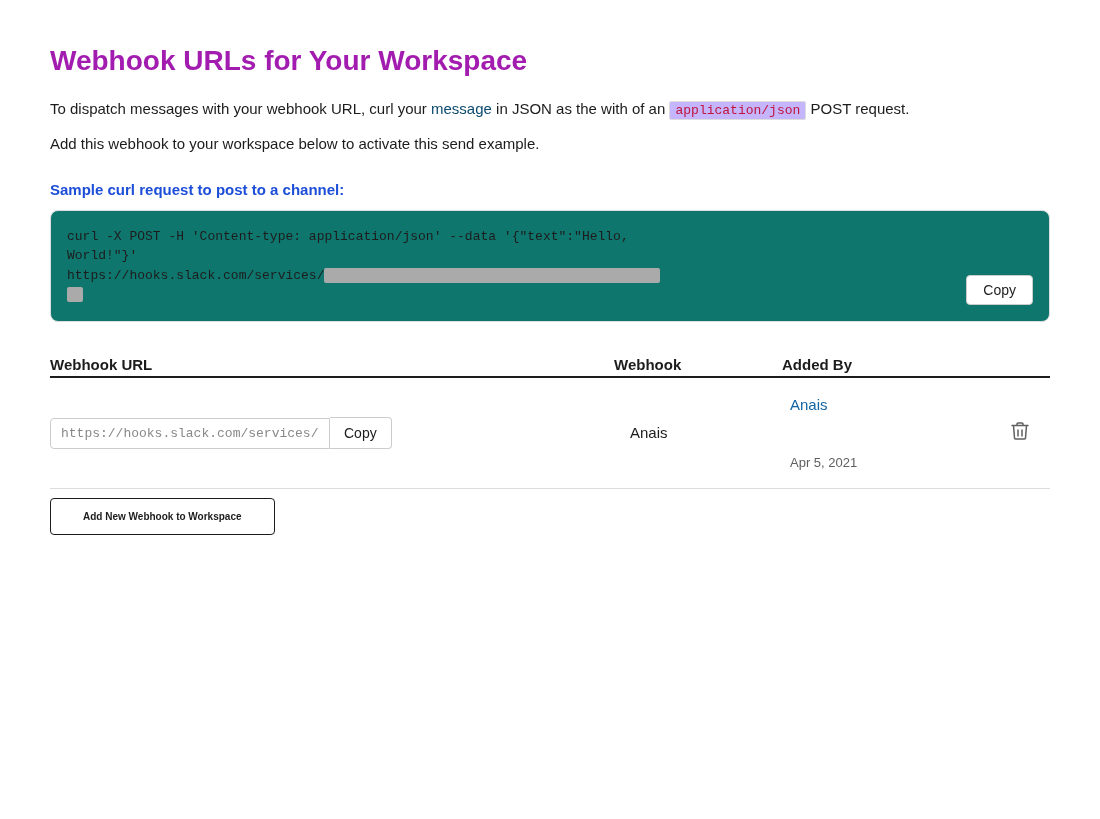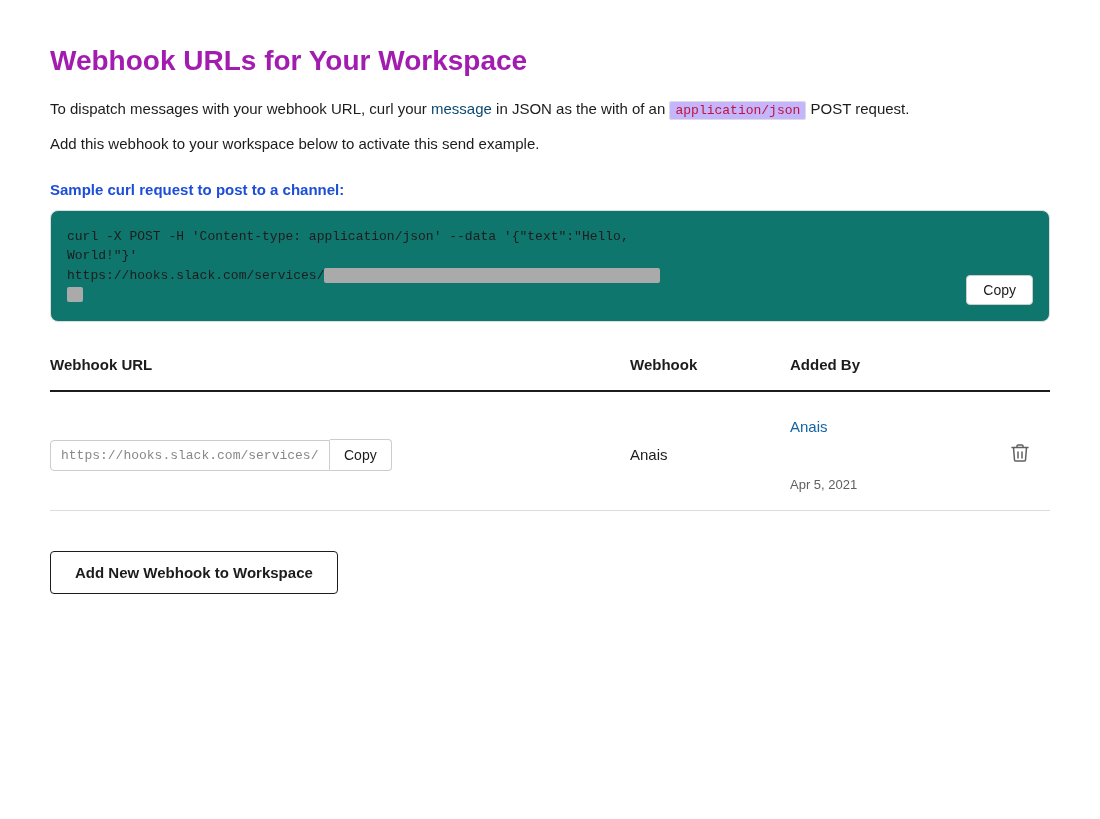--- a/index.html
+++ b/index.html
@@ -96,22 +96,22 @@
     }
 
     .table-section {
       width: 100%;
     }
 
     .table-header {
       display: grid;
       grid-template-columns: 1fr 160px 200px 60px;
       border-bottom: 2px solid #1d1c1d;
-      padding-bottom: 14px;
-      margin-bottom: 8px;
+      padding-bottom: 0;
+      gap: 8px;
     }
 
     .table-header-cell {
       font-weight: 700;
       font-size: 15px;
       color: #1d1c1d;
     }
 
     .table-row {
       display: grid;
@@ -181,26 +181,26 @@
     .delete-btn {
       background: none;
       border: none;
       cursor: pointer;
       color: #616061;
       font-size: 20px;
       padding: 4px;
     }
 
     .add-webhook-btn {
-      margin-top: 40px;
-      padding: 12px 24px;
+      margin-top: 9px;
+      padding: 12px 32px;
       background: #fff;
       border: 1px solid #1d1c1d;
       border-radius: 4px;
-      font-size: 15px;
+      font-size: 10px;
       font-weight: 700;
       cursor: pointer;
       color: #1d1c1d;
     }
   </style>
 </head>
 <body>
 
 
 

